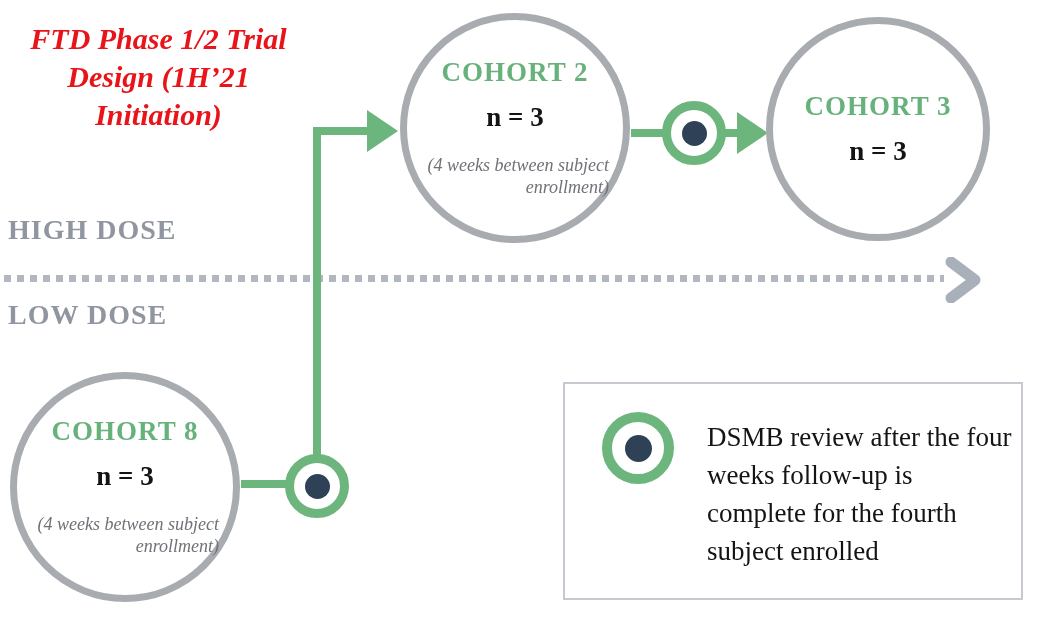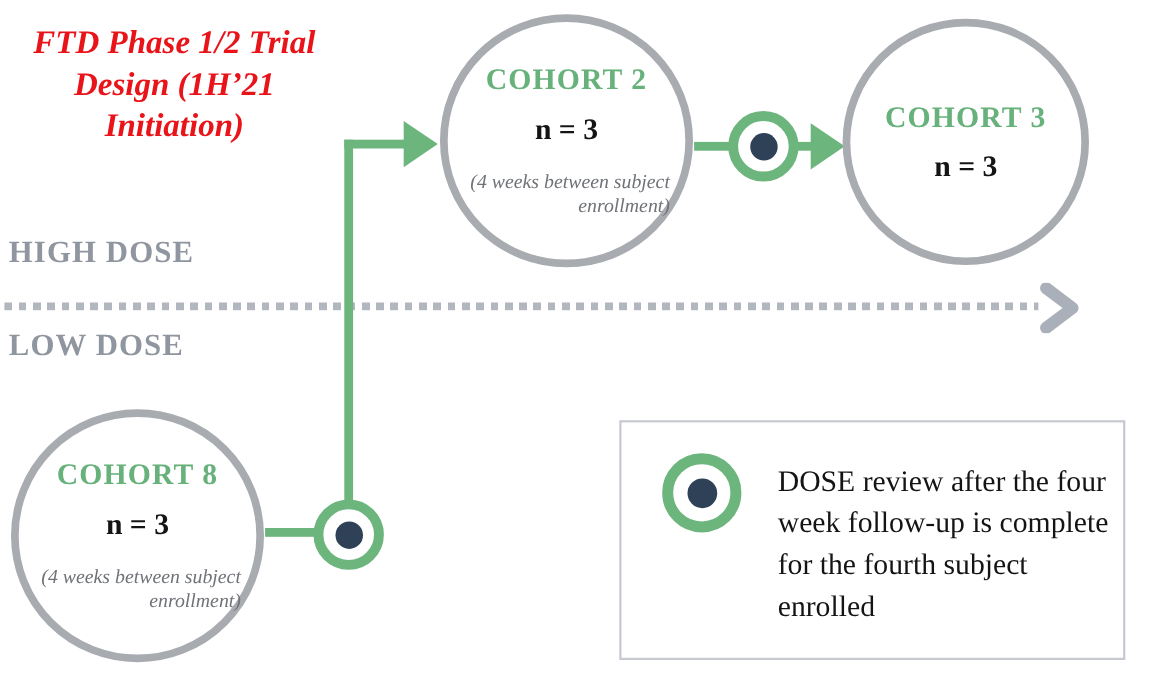--- a/index.html
+++ b/index.html
@@ -133,16 +133,16 @@
     <div class="dot"></div>
   </div>
   <div class="bullseye bullseye-b">
     <div class="dot"></div>
   </div>
 
   <div class="legend">
     <div class="bullseye big">
       <div class="dot"></div>
     </div>
-    <div class="legend-text">DOSE review after the four week follow-up is complete for the fourth subject enrolled</div>
+    <div class="legend-text">DSMB review after the four weeks follow-up is complete for the fourth subject enrolled</div>
   </div>
 
 </div>
 
 </body></html>

